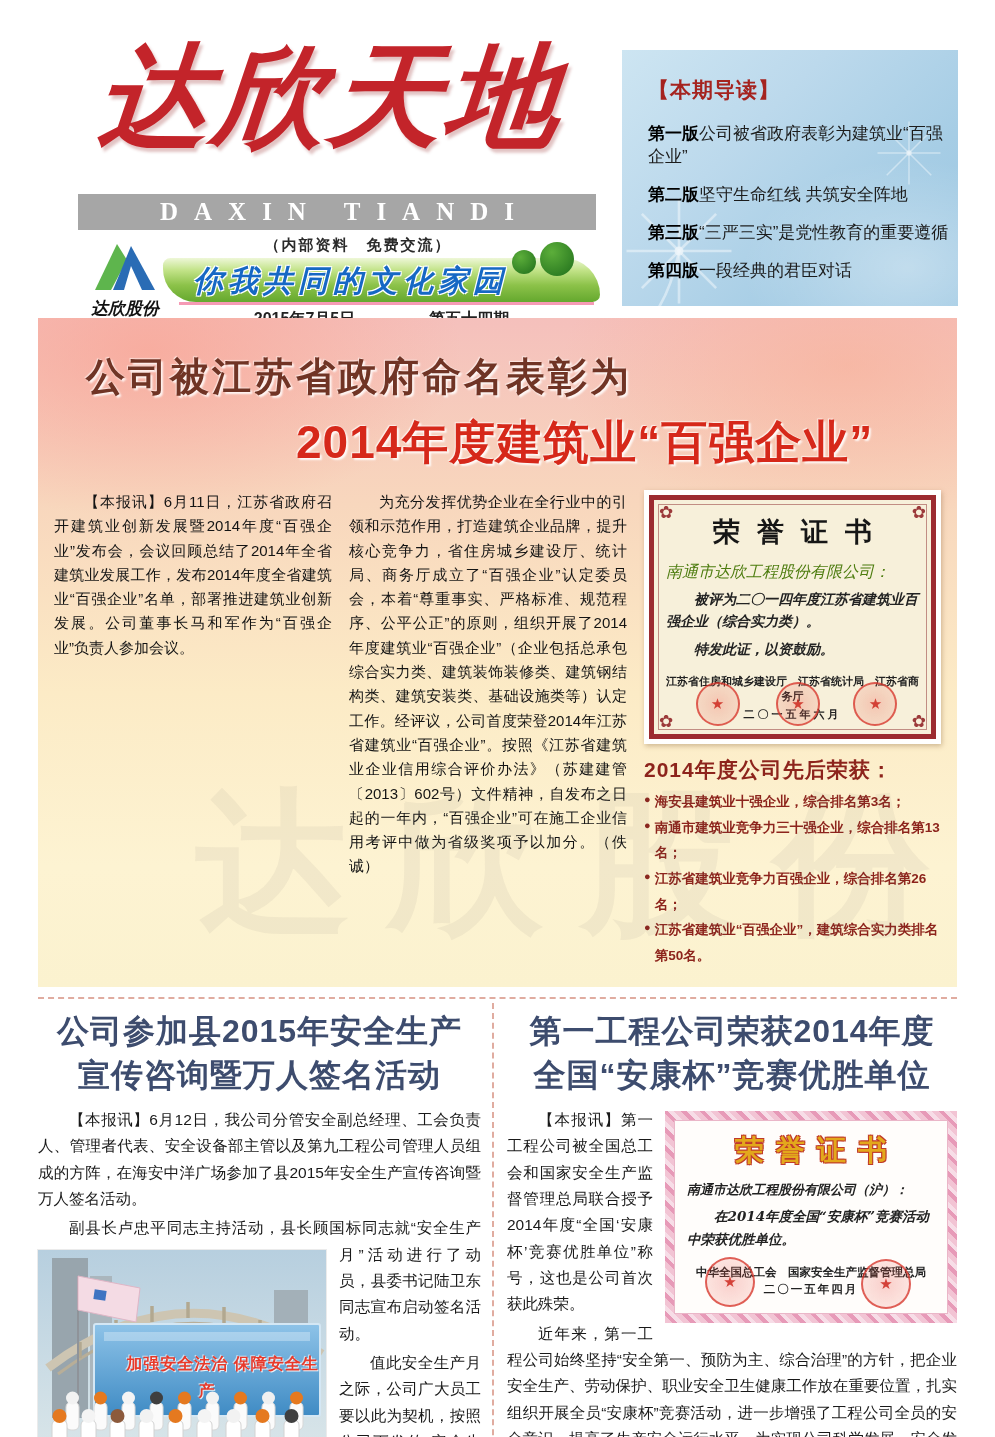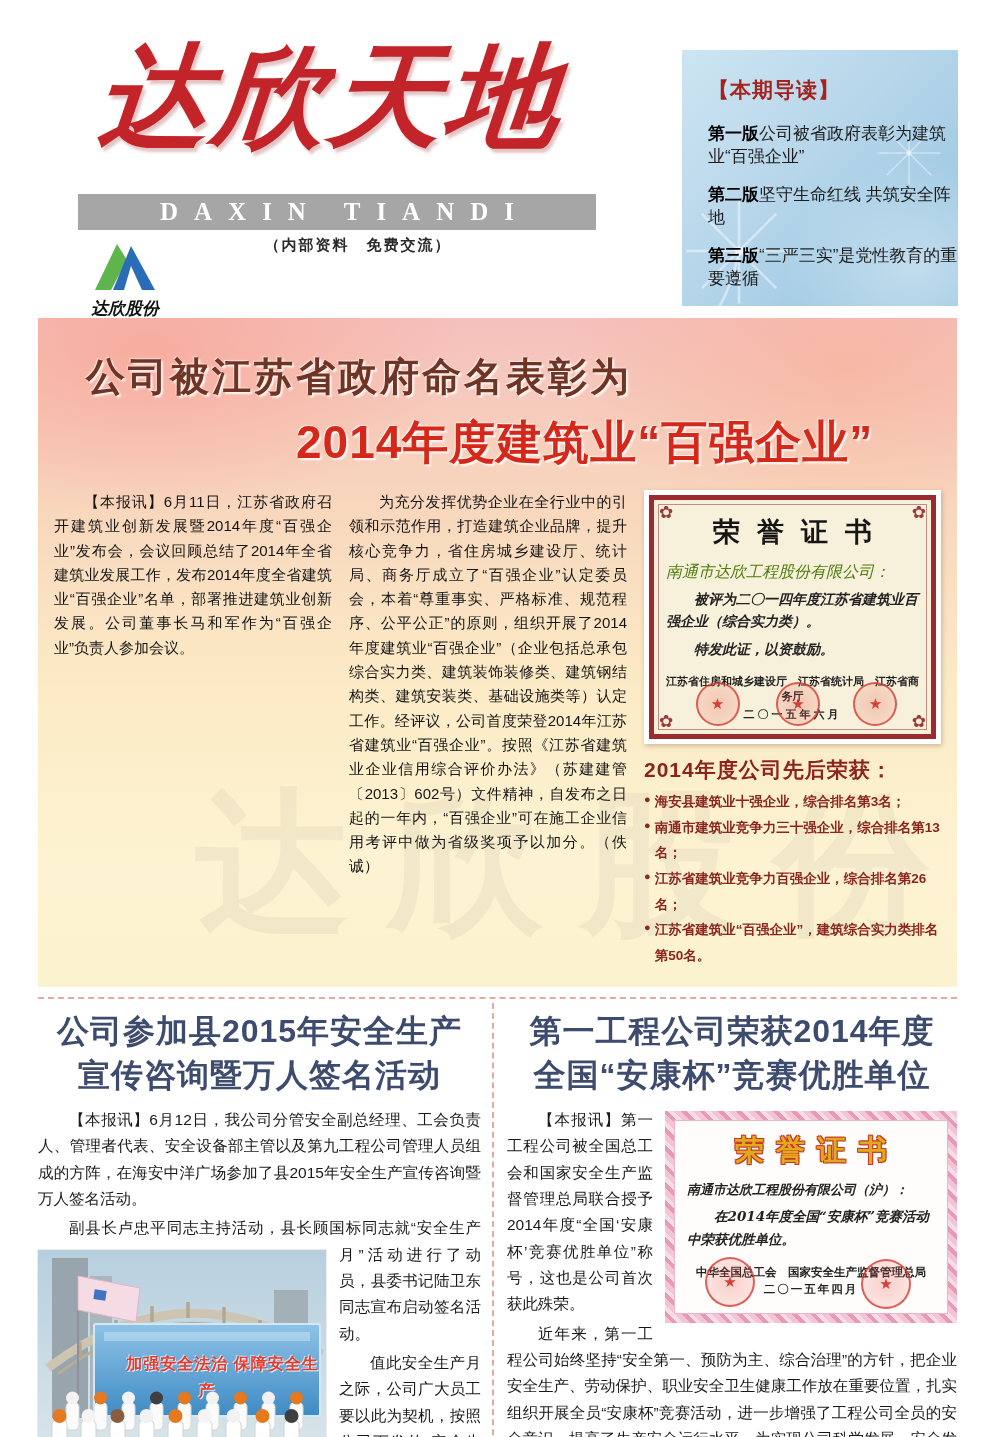--- a/index.html
+++ b/index.html
@@ -25,21 +25,21 @@
   .tree.t1 { width:34px; height:34px; right:26px; top:-16px; }
   .tree.t2 { width:24px; height:24px; right:64px; top:-8px; }
   .slogan { position:relative; z-index:2; padding:3px 0 0 30px; font-family:"DejaVu Serif", serif; font-style:italic; font-weight:bold;
     font-size:30px; color:#1668c4; letter-spacing:5px; white-space:nowrap;
     text-shadow:1px 1px 0 #fff,-1px -1px 0 #fff,1px -1px 0 #fff,-1px 1px 0 #fff; }
   .pink-line { border-top:3px solid #f59ab5; margin:0 6px 0 16px; }
   .dateline { display:flex; justify-content:center; gap:74px; padding-top:4px; font-size:16px; font-weight:bold; color:#222;
     text-shadow:1px 1px 0 rgba(255,255,255,.9); }
 
   
-  .guide { position:absolute; right:37px; top:24px; width:276px; height:256px; overflow:hidden; padding:26px 0 0 26px;
+  .guide { position:absolute; right:37px; top:24px; width:336px; height:256px; overflow:hidden; padding:26px 0 0 26px;
     background:
       radial-gradient(ellipse 70% 60% at 85% 85%, rgba(255,255,255,.35), transparent 70%),
       linear-gradient(135deg,#cde5f2 0%, #bcd9ec 35%, #a6cde5 70%, #9cc7e2 100%); }
   .guide-header { font-size:21px; font-weight:bold; color:#a5231f; letter-spacing:1px; margin-bottom:18px; }
   .guide-item { margin-top:15px; font-size:17px; color:#1c1c1c; position:relative; z-index:2; }
   .guide-label { font-weight:bold; color:#000; }
   .dand { position:absolute; opacity:.8; z-index:1; }
   .dand.d1 { left:-18px; bottom:-20px; width:150px; height:150px; }
   .dand.d2 { right:4px; top:58px; width:90px; height:90px; }
 
@@ -132,20 +132,32 @@
 
     <div class="logo">
       <svg width="66" height="56" viewBox="0 0 64 56">
         <polygon points="2,54 24,8 34,24 18,54" fill="#5eb54d"></polygon>
         <polygon points="20,54 38,10 62,54" fill="#2a6cb5"></polygon>
         <polygon points="31,54 38,30 49,54" fill="#ffffff"></polygon>
       </svg>
       <div class="logo-label">达欣股份</div>
     </div>
 
+    <div class="banner">
+      <div class="banner-grass">
+        <span class="tree t1"></span>
+        <span class="tree t2"></span>
+        <div class="slogan">你我共同的文化家园</div>
+      </div>
+      <div class="pink-line"></div>
+      <div class="dateline">
+        <span>2015年7月5日</span>
+        <span>第五十四期</span>
+      </div>
+    </div>
 
     <aside class="guide">
       <div class="guide-header">【本期导读】</div>
       <div class="guide-item">
         <span class="guide-label">第一版</span><span>公司被省政府表彰为建筑业“百强企业”</span>
       </div>
       <div class="guide-item">
         <span class="guide-label">第二版</span><span>坚守生命红线 共筑安全阵地</span>
       </div>
       <div class="guide-item">

